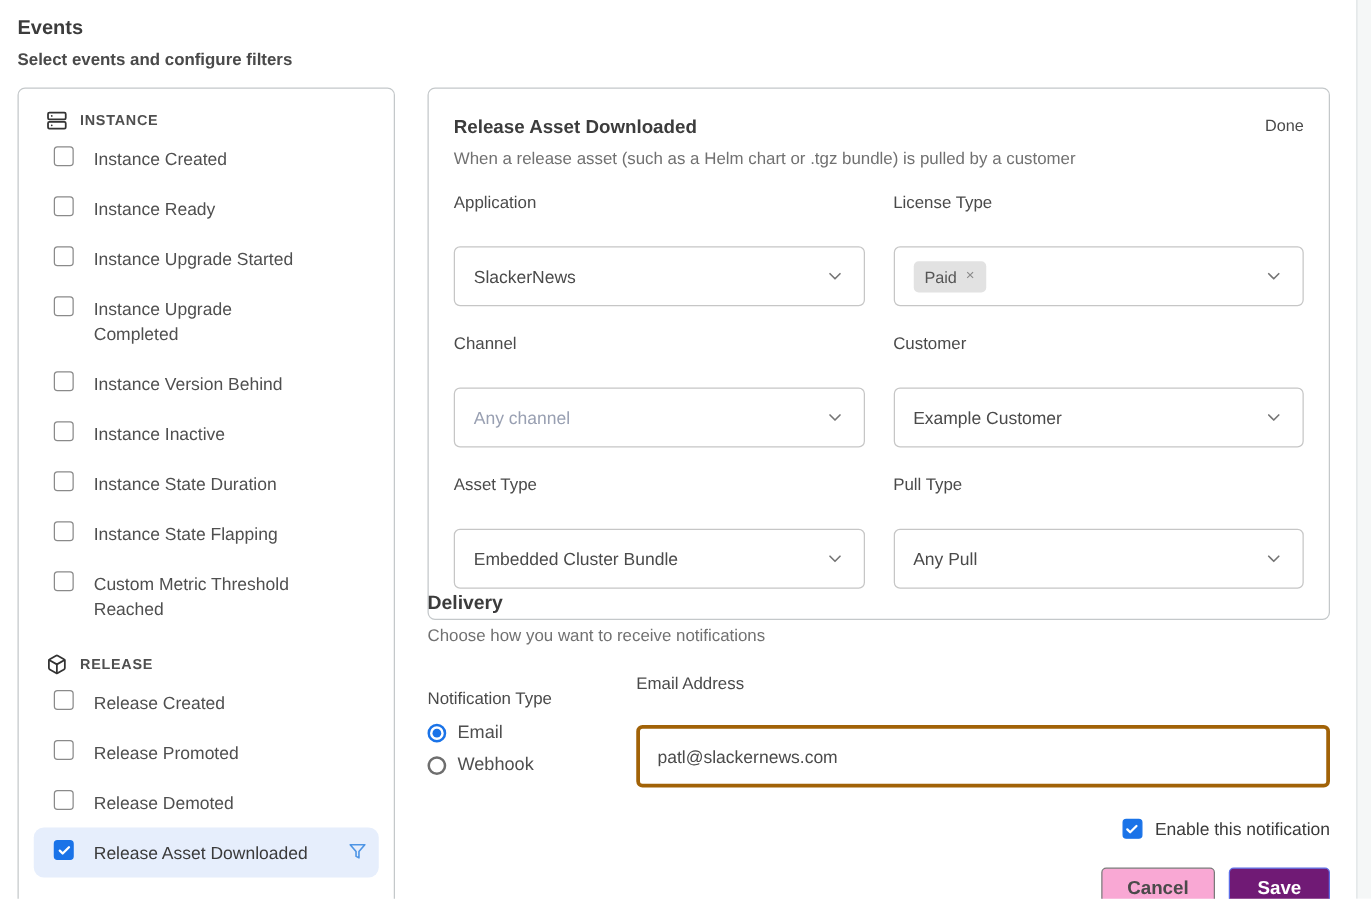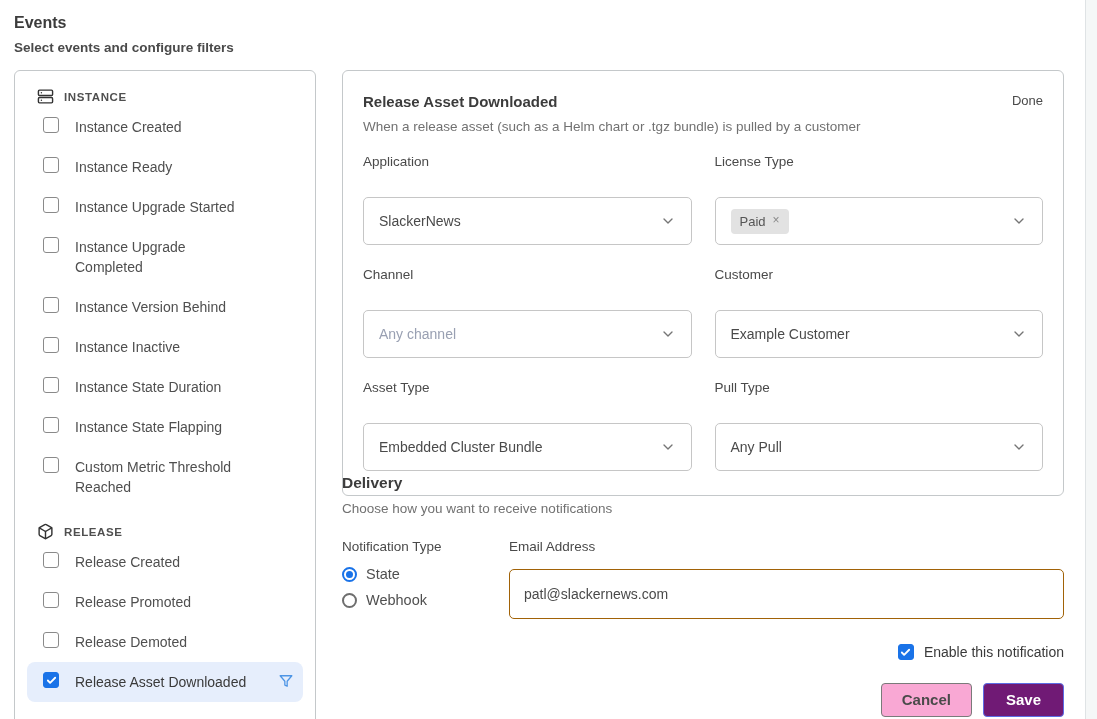--- a/index.html
+++ b/index.html
@@ -85,34 +85,34 @@
     background: #e2e2e2; border-radius: 4px; padding: 5px 9px;
     font-size: 13px; color: #555;
   }
   .chip-x { font-size: 12px; color: #8a8a8a; cursor: pointer; line-height: 1; }
 
   
   .delivery { position: absolute; left: 342px; top: 474px; width: 722px; }
   .delivery-title { font-size: 15.5px; font-weight: 700; color: #3c3c3c; margin-bottom: 9px; }
   .delivery-sub { font-size: 13.5px; color: #717171; }
   .delivery-row { display: flex; margin-top: 23px; }
-  .ntype-col { width: 167px; flex: 0 0 167px; }
+  .ntype-col { width: 167px; flex: 0 0 167px; margin-top: 12px; }
   .email-col { flex: 1; }
   .radio-option { display: flex; align-items: center; gap: 9px; margin-top: 10px; cursor: pointer; }
   .radio {
     width: 15px; height: 15px; border-radius: 50%;
     border: 2px solid #6e6e6e; background: #fff; flex: 0 0 15px;
     display: flex; align-items: center; justify-content: center;
   }
   .radio.selected { border-color: #1a73e8; }
   .radio.selected::after { content: ""; width: 7px; height: 7px; border-radius: 50%; background: #1a73e8; }
   .radio-label { font-size: 14.5px; color: #4f4f4f; }
   .email-input {
-    width: 100%; height: 50px; margin-top: 3px;
-    border: 1px solid #a16207; border-radius: 5px;
+    width: 100%; height: 50px; margin-top: 14px;
+    border: 3px solid #a16207; border-radius: 5px;
     padding: 0 14px; font-size: 14px; color: #4a4a4a;
     font-family: "Liberation Sans", "DejaVu Sans", sans-serif;
     outline: none;
   }
   .enable-row {
     display: flex; align-items: center; justify-content: flex-end; gap: 10px;
     margin-top: 25px;
   }
   .enable-label { font-size: 14px; color: #3a3a3a; }
   .btn-row { display: flex; justify-content: flex-end; gap: 11px; margin-top: 23px; }
@@ -330,21 +330,21 @@
 
 <div class="delivery">
   <div class="delivery-title">Delivery</div>
   <div class="delivery-sub">Choose how you want to receive notifications</div>
 
   <div class="delivery-row">
     <div class="ntype-col">
       <div class="field-label">Notification Type</div>
       <div class="radio-option">
         <span class="radio selected"></span>
-        <span class="radio-label">State</span>
+        <span class="radio-label">Email</span>
       </div>
       <div class="radio-option">
         <span class="radio"></span>
         <span class="radio-label">Webhook</span>
       </div>
     </div>
     <div class="email-col">
       <div class="field-label">Email Address</div>
       <input class="email-input" type="text" value="patl@slackernews.com" style="">
     </div>

